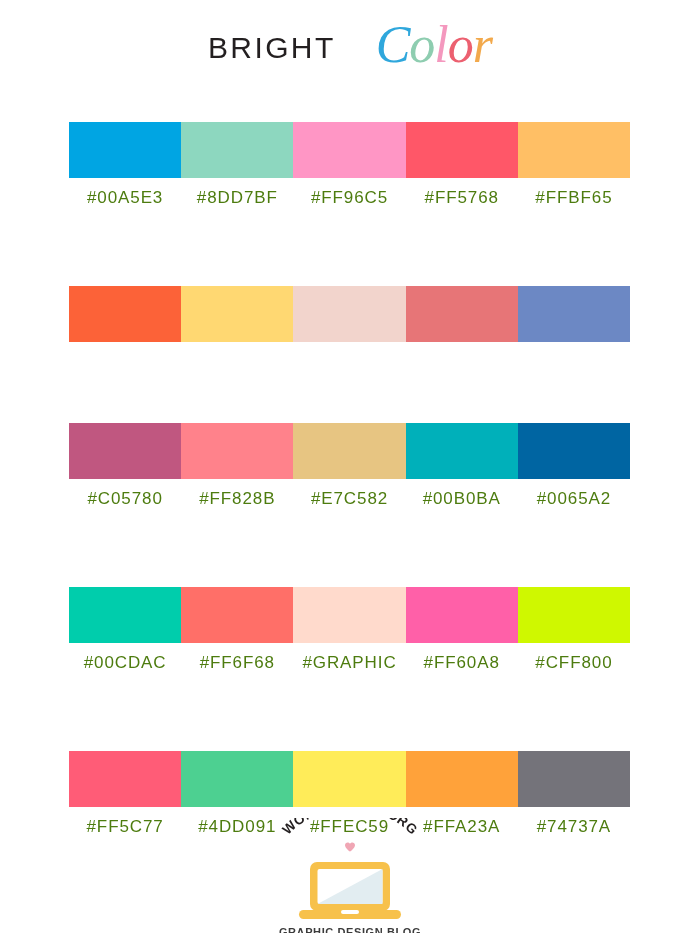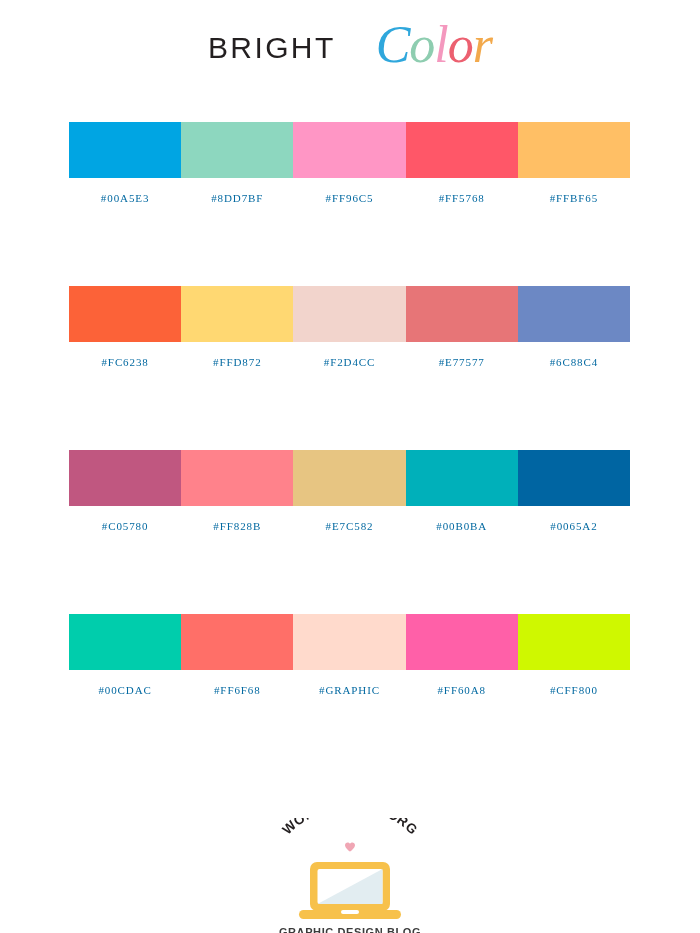--- a/index.html
+++ b/index.html
@@ -72,25 +72,25 @@
   }
 
   .label-strip {
     display: flex;
     width: 561px;
     margin-top: 13px;
   }
   .swatch-label {
     flex: 1 1 0;
     text-align: center;
-    font-family: Liberation Serif, serif;
-    font-size: 11px;
+    font-family: Liberation Sans, sans-serif;
+    font-size: 17px;
     font-weight: 400;
     letter-spacing: 0.9px;
-    color: #0369a1;
+    color: #4d7c0f;
     line-height: 14px;
   }
 
   
   .footer-logo {
     position: absolute;
     left: 0;
     top: 818px;
     width: 700px;
     height: 115px;
@@ -159,27 +159,20 @@
       </div>
     </div>
     <div class="palette-row">
       <div class="swatch-strip">
         <div class="swatch" style="background: rgb(252, 98, 56);"></div>
         <div class="swatch" style="background: rgb(255, 216, 114);"></div>
         <div class="swatch" style="background: rgb(242, 212, 204);"></div>
         <div class="swatch" style="background: rgb(231, 117, 119);"></div>
         <div class="swatch" style="background: rgb(108, 136, 196);"></div>
       </div>
-      <div class="label-strip">
-        <div class="swatch-label">#FC6238</div>
-        <div class="swatch-label">#FFD872</div>
-        <div class="swatch-label">#F2D4CC</div>
-        <div class="swatch-label">#E77577</div>
-        <div class="swatch-label">#6C88C4</div>
-      </div>
     </div>
     <div class="palette-row">
       <div class="swatch-strip">
         <div class="swatch" style="background: rgb(192, 87, 128);"></div>
         <div class="swatch" style="background: rgb(255, 130, 139);"></div>
         <div class="swatch" style="background: rgb(231, 197, 130);"></div>
         <div class="swatch" style="background: rgb(0, 176, 186);"></div>
         <div class="swatch" style="background: rgb(0, 101, 162);"></div>
       </div>
       <div class="label-strip">
@@ -197,20 +190,36 @@
         <div class="swatch" style="background: rgb(255, 218, 204);"></div>
         <div class="swatch" style="background: rgb(255, 96, 168);"></div>
         <div class="swatch" style="background: rgb(207, 248, 0);"></div>
       </div>
       <div class="label-strip">
         <div class="swatch-label">#00CDAC</div>
         <div class="swatch-label">#FF6F68</div>
         <div class="swatch-label">#GRAPHIC</div>
         <div class="swatch-label">#FF60A8</div>
         <div class="swatch-label">#CFF800</div>
+      </div>
+    </div>
+    <div class="palette-row">
+      <div class="swatch-strip">
+        <div class="swatch" style="background: rgb(255, 92, 119);"></div>
+        <div class="swatch" style="background: rgb(77, 208, 145);"></div>
+        <div class="swatch" style="background: rgb(255, 236, 89);"></div>
+        <div class="swatch" style="background: rgb(255, 162, 58);"></div>
+        <div class="swatch" style="background: rgb(116, 115, 122);"></div>
+      </div>
+      <div class="label-strip">
+        <div class="swatch-label">#FF5C77</div>
+        <div class="swatch-label">#4DD091</div>
+        <div class="swatch-label">#FFEC59</div>
+        <div class="swatch-label">#FFA23A</div>
+        <div class="swatch-label">#74737A</div>
       </div>
     </div>
   </div>
 
 <div class="footer-logo">
 
   <div class="logo-arc">
     <svg viewBox="0 0 160 46" width="160" height="46" aria-hidden="true">
       <defs>
         <path id="arcpath" d="M 8,44 A 72,52 0 0 1 152,44" fill="none"></path>

